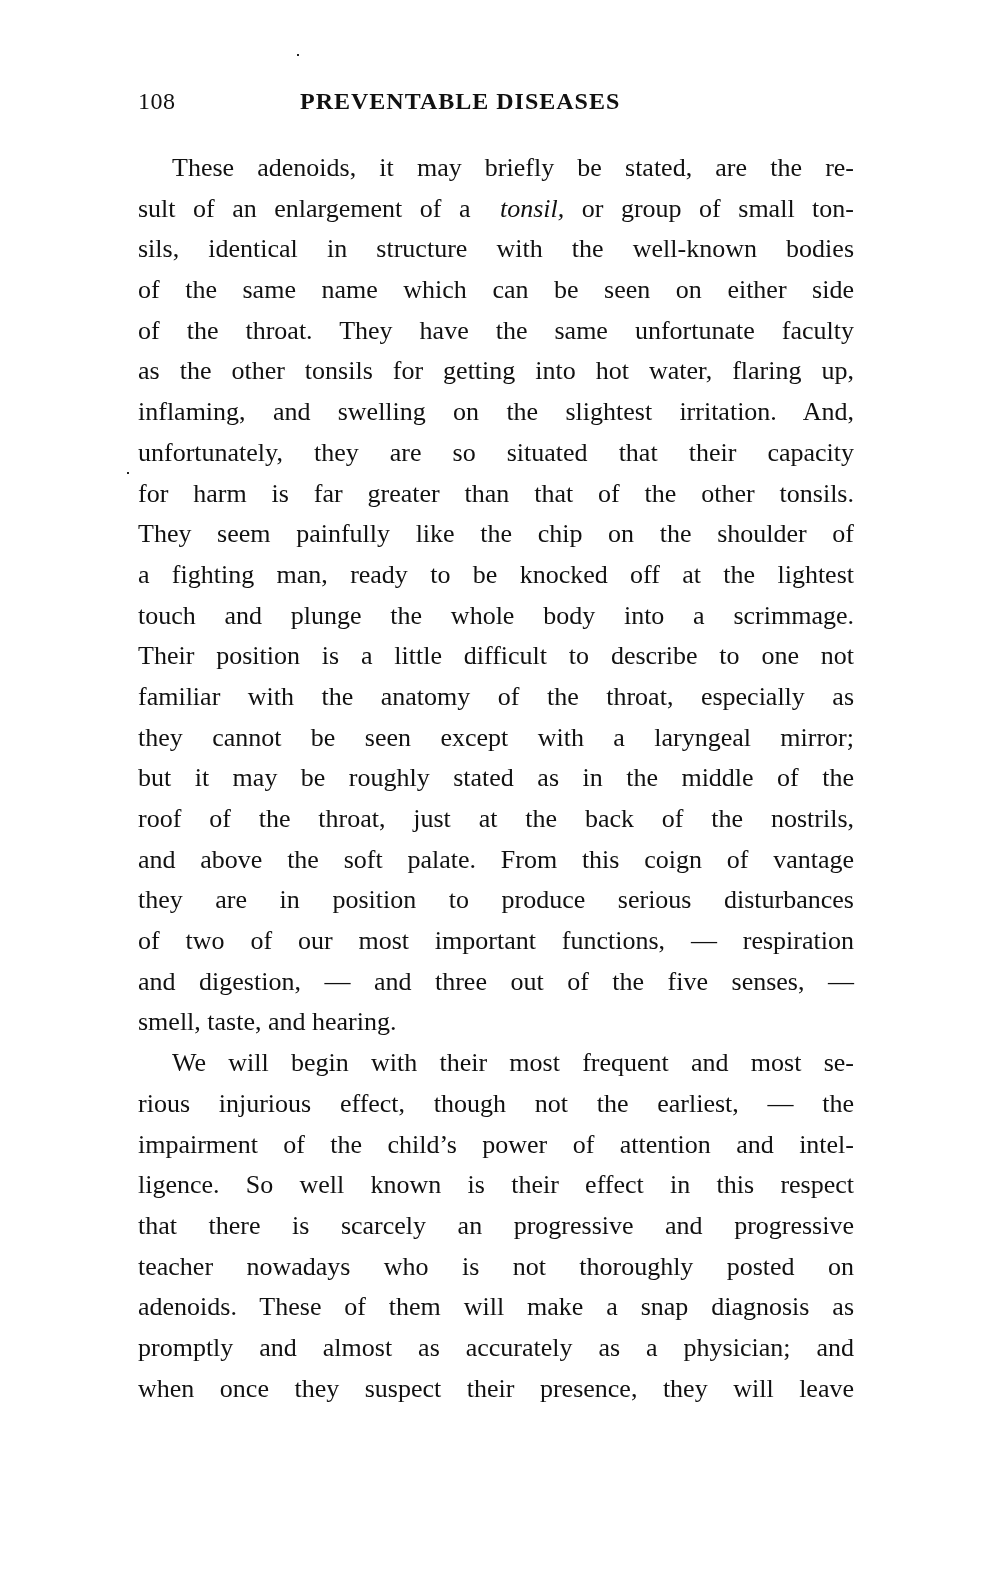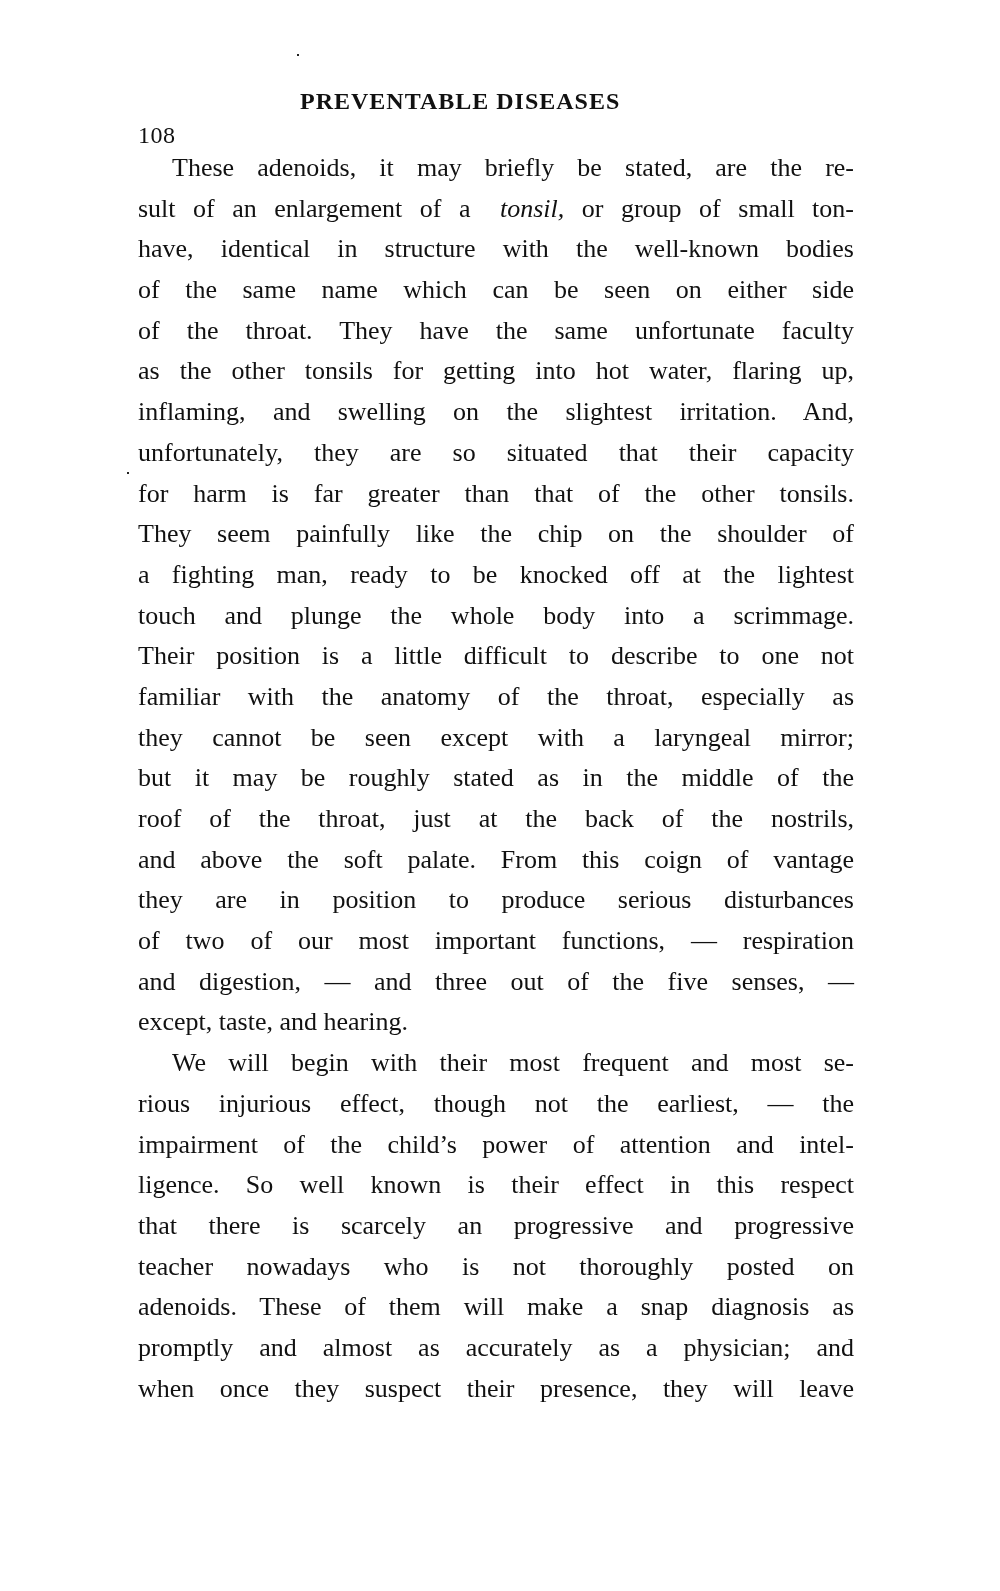--- a/index.html
+++ b/index.html
@@ -35,21 +35,20 @@
       left: 138px;
       width: 716px;
       height: 36px;
       font-size: 24px;
       letter-spacing: 0.5px;
     }
     .page-number {
       position: absolute;
       left: 0;
       top: 0;
-      margin-top: 34px;
     }
     .running-title {
       position: absolute;
       left: 162px;
       top: 0;
       letter-spacing: 1px;
       font-weight: bold;
     }
 
     .body-text {
@@ -88,40 +87,40 @@
   <div class="running-head">
     <span class="page-number">108</span>
     <span class="running-title">PREVENTABLE DISEASES</span>
   </div>
 
   <div class="body-text">
 
     <div>
       <span class="line indent">These adenoids, it may briefly be stated, are the re-</span>
       <span class="line"><span>sult of an enlargement of a </span><span class="italic">tonsil,</span><span> or group of small ton-</span></span>
-      <span class="line">have, identical in structure with the well-known bodies</span>
+      <span class="line">sils, identical in structure with the well-known bodies</span>
       <span class="line">of the same name which can be seen on either side</span>
       <span class="line">of the throat. They have the same unfortunate faculty</span>
       <span class="line">as the other tonsils for getting into hot water, flaring up,</span>
       <span class="line">inflaming, and swelling on the slightest irritation. And,</span>
       <span class="line">unfortunately, they are so situated that their capacity</span>
       <span class="line">for harm is far greater than that of the other tonsils.</span>
       <span class="line">They seem painfully like the chip on the shoulder of</span>
       <span class="line">a fighting man, ready to be knocked off at the lightest</span>
       <span class="line">touch and plunge the whole body into a scrimmage.</span>
       <span class="line">Their position is a little difficult to describe to one not</span>
       <span class="line">familiar with the anatomy of the throat, especially as</span>
       <span class="line">they cannot be seen except with a laryngeal mirror;</span>
       <span class="line">but it may be roughly stated as in the middle of the</span>
       <span class="line">roof of the throat, just at the back of the nostrils,</span>
       <span class="line">and above the soft palate. From this coign of vantage</span>
       <span class="line">they are in position to produce serious disturbances</span>
       <span class="line">of two of our most important functions, — respiration</span>
       <span class="line">and digestion, — and three out of the five senses, —</span>
-      <span class="line last">except, taste, and hearing.</span>
+      <span class="line last">smell, taste, and hearing.</span>
     </div>
 
     <div>
       <span class="line indent">We will begin with their most frequent and most se-</span>
       <span class="line">rious injurious effect, though not the earliest, — the</span>
       <span class="line">impairment of the child’s power of attention and intel-</span>
       <span class="line">ligence. So well known is their effect in this respect</span>
       <span class="line">that there is scarcely an progressive and progressive</span>
       <span class="line">teacher nowadays who is not thoroughly posted on</span>
       <span class="line">adenoids. These of them will make a snap diagnosis as</span>

